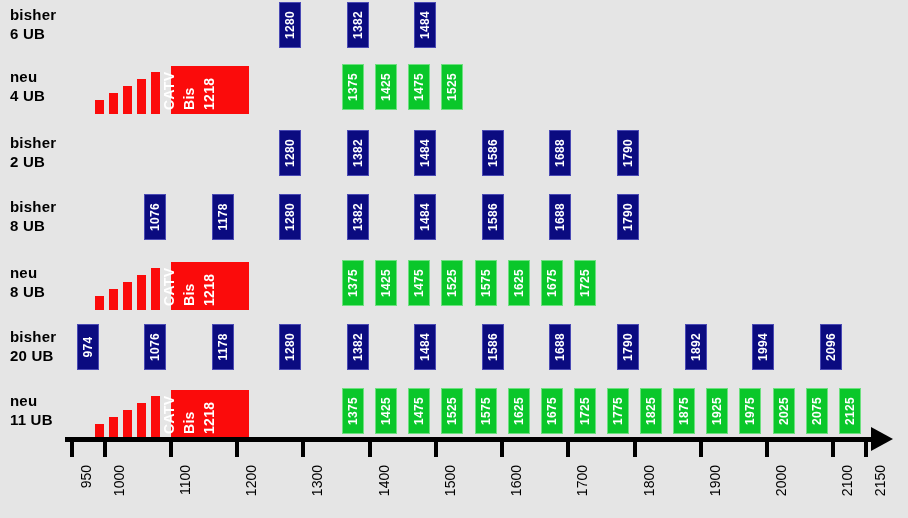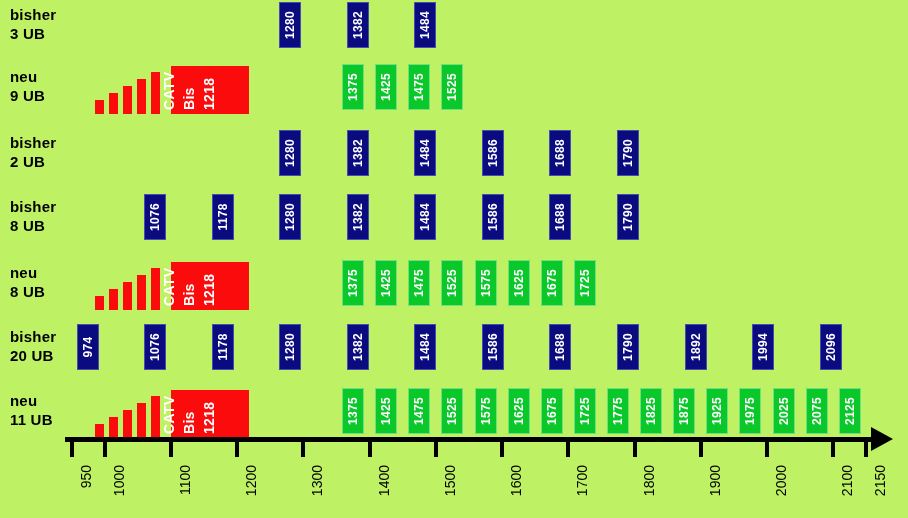--- a/index.html
+++ b/index.html
@@ -1,17 +1,17 @@
 <!DOCTYPE html>
 <html><head>
 <meta charset="utf-8">
 <style>
   html,body{margin:0;padding:0;background:#ffffff;}
   body{width:908px;height:518px;font-family:"Liberation Sans",sans-serif;overflow:hidden;}
-  #stage{position:relative;width:908px;height:518px;background:#bef264;}
+  #stage{position:relative;width:908px;height:518px;background:#e5e5e5;}
 
   
   .row-label{
     position:absolute;left:10px;width:90px;
     font-size:15px;font-weight:700;color:#000;
     line-height:19px;letter-spacing:.2px;
   }
   .row-label .l2{display:block;}
 
   
@@ -61,31 +61,31 @@
     transform-origin:left top;transform:rotate(-90deg) translate(-100%,0);
     white-space:nowrap;
   }
 </style>
 </head>
 <body>
 
 <div id="stage">
 
   <div id="rows-host">
-      <div class="row-label" style="top: 5px;"><span class="l1">bisher</span><span class="l2">3 UB</span></div>
+      <div class="row-label" style="top: 5px;"><span class="l1">bisher</span><span class="l2">6 UB</span></div>
       <div class="blk blue" style="left: 279.18px; top: 2px;">
         <span>1280</span>
       </div>
       <div class="blk blue" style="left: 346.734px; top: 2px;">
         <span>1382</span>
       </div>
       <div class="blk blue" style="left: 414.289px; top: 2px;">
         <span>1484</span>
       </div>
-      <div class="row-label" style="top: 67px;"><span class="l1">neu</span><span class="l2">9 UB</span></div>
+      <div class="row-label" style="top: 67px;"><span class="l1">neu</span><span class="l2">4 UB</span></div>
       <div class="catv-group" style="left: 95px; top: 66px; width: 154.118px;">
         <div class="stair" style="left: 0px; height: 14px;"></div>
         <div class="stair" style="left: 14px; height: 21px;"></div>
         <div class="stair" style="left: 28px; height: 28px;"></div>
         <div class="stair" style="left: 42px; height: 35px;"></div>
         <div class="stair" style="left: 56px; height: 42px;"></div>
         <div class="catv-box" style="left: 76px; width: 78.118px;">
           <div class="ctxt" style="left: 6px;">CATV</div>
           <div class="ctxt" style="left: 26px;">Bis</div>
           <div class="ctxt" style="left: 46px;">1218</div>

